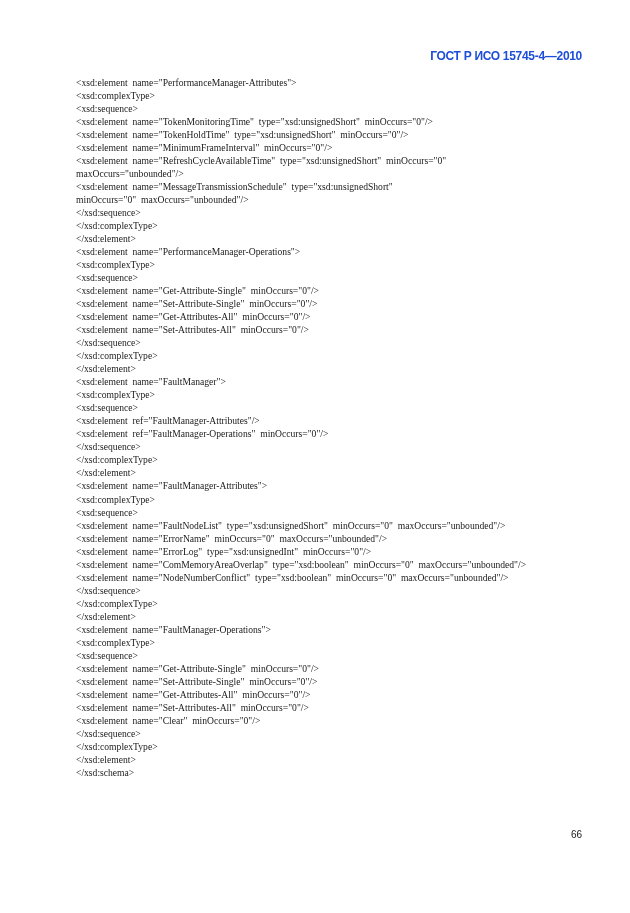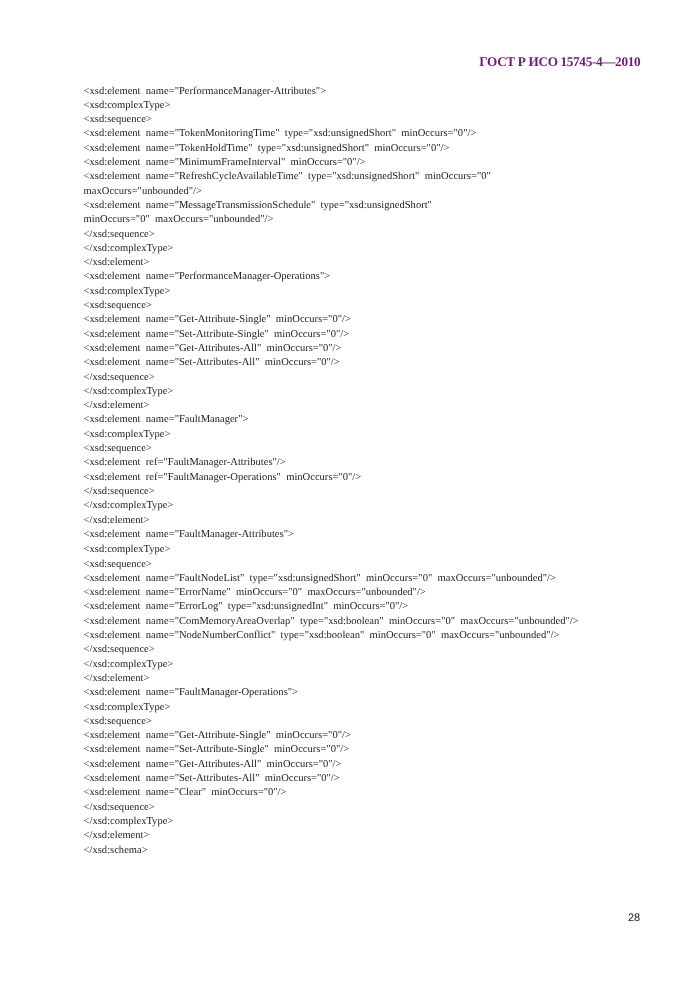--- a/index.html
+++ b/index.html
@@ -1,33 +1,33 @@
 <!DOCTYPE html>
 <html><head>
   <meta charset="utf-8">
   <style>
     html, body { margin: 0; padding: 0; background: #ffffff; }
     body { width: 630px; height: 913px; position: relative; overflow: hidden; }
     .page { position: absolute; left: 0; top: 0; width: 630px; height: 913px; background: #fff; }
     .header {
       position: absolute; right: 48px; top: 49px;
-      font-family: Liberation Serif, serif; font-weight: bold;
-      font-size: 12px; color: #701a75; letter-spacing: -0.3px;
+      font-family: Liberation Sans, sans-serif; font-weight: bold;
+      font-size: 12px; color: #1d4ed8; letter-spacing: -0.3px;
     }
     .code {
       position: absolute; left: 76px; top: 76px; width: 520px;
       font-family: Liberation Serif, serif; font-size: 9.6px;
       line-height: 13.02px; color: #1a1a1a; white-space: pre;
     }
     .code div { height: 13.02px; }
     .pagenum {
       position: absolute; right: 48px; top: 829px;
       font-family: "Liberation Sans", sans-serif; font-size: 10px; color: #1a1a1a;
     }
   </style>
 </head>
 <body>
 
 <div class="page">
   <div class="header">ГОСТ Р ИСО 15745-4—2010</div>
   <div class="code" id="code-block"><div>&lt;xsd:element  name="PerformanceManager-Attributes"&gt;</div><div>&lt;xsd:complexType&gt;</div><div>&lt;xsd:sequence&gt;</div><div>&lt;xsd:element  name="TokenMonitoringTime"  type="xsd:unsignedShort"  minOccurs="0"/&gt;</div><div>&lt;xsd:element  name="TokenHoldTime"  type="xsd:unsignedShort"  minOccurs="0"/&gt;</div><div>&lt;xsd:element  name="MinimumFrameInterval"  minOccurs="0"/&gt;</div><div>&lt;xsd:element  name="RefreshCycleAvailableTime"  type="xsd:unsignedShort"  minOccurs="0"</div><div>maxOccurs="unbounded"/&gt;</div><div>&lt;xsd:element  name="MessageTransmissionSchedule"  type="xsd:unsignedShort"</div><div>minOccurs="0"  maxOccurs="unbounded"/&gt;</div><div>&lt;/xsd:sequence&gt;</div><div>&lt;/xsd:complexType&gt;</div><div>&lt;/xsd:element&gt;</div><div>&lt;xsd:element  name="PerformanceManager-Operations"&gt;</div><div>&lt;xsd:complexType&gt;</div><div>&lt;xsd:sequence&gt;</div><div>&lt;xsd:element  name="Get-Attribute-Single"  minOccurs="0"/&gt;</div><div>&lt;xsd:element  name="Set-Attribute-Single"  minOccurs="0"/&gt;</div><div>&lt;xsd:element  name="Get-Attributes-All"  minOccurs="0"/&gt;</div><div>&lt;xsd:element  name="Set-Attributes-All"  minOccurs="0"/&gt;</div><div>&lt;/xsd:sequence&gt;</div><div>&lt;/xsd:complexType&gt;</div><div>&lt;/xsd:element&gt;</div><div>&lt;xsd:element  name="FaultManager"&gt;</div><div>&lt;xsd:complexType&gt;</div><div>&lt;xsd:sequence&gt;</div><div>&lt;xsd:element  ref="FaultManager-Attributes"/&gt;</div><div>&lt;xsd:element  ref="FaultManager-Operations"  minOccurs="0"/&gt;</div><div>&lt;/xsd:sequence&gt;</div><div>&lt;/xsd:complexType&gt;</div><div>&lt;/xsd:element&gt;</div><div>&lt;xsd:element  name="FaultManager-Attributes"&gt;</div><div>&lt;xsd:complexType&gt;</div><div>&lt;xsd:sequence&gt;</div><div>&lt;xsd:element  name="FaultNodeList"  type="xsd:unsignedShort"  minOccurs="0"  maxOccurs="unbounded"/&gt;</div><div>&lt;xsd:element  name="ErrorName"  minOccurs="0"  maxOccurs="unbounded"/&gt;</div><div>&lt;xsd:element  name="ErrorLog"  type="xsd:unsignedInt"  minOccurs="0"/&gt;</div><div>&lt;xsd:element  name="ComMemoryAreaOverlap"  type="xsd:boolean"  minOccurs="0"  maxOccurs="unbounded"/&gt;</div><div>&lt;xsd:element  name="NodeNumberConflict"  type="xsd:boolean"  minOccurs="0"  maxOccurs="unbounded"/&gt;</div><div>&lt;/xsd:sequence&gt;</div><div>&lt;/xsd:complexType&gt;</div><div>&lt;/xsd:element&gt;</div><div>&lt;xsd:element  name="FaultManager-Operations"&gt;</div><div>&lt;xsd:complexType&gt;</div><div>&lt;xsd:sequence&gt;</div><div>&lt;xsd:element  name="Get-Attribute-Single"  minOccurs="0"/&gt;</div><div>&lt;xsd:element  name="Set-Attribute-Single"  minOccurs="0"/&gt;</div><div>&lt;xsd:element  name="Get-Attributes-All"  minOccurs="0"/&gt;</div><div>&lt;xsd:element  name="Set-Attributes-All"  minOccurs="0"/&gt;</div><div>&lt;xsd:element  name="Clear"  minOccurs="0"/&gt;</div><div>&lt;/xsd:sequence&gt;</div><div>&lt;/xsd:complexType&gt;</div><div>&lt;/xsd:element&gt;</div><div>&lt;/xsd:schema&gt;</div></div>
-  <div class="pagenum">28</div>
+  <div class="pagenum">66</div>
 </div>
 
 </body></html>

